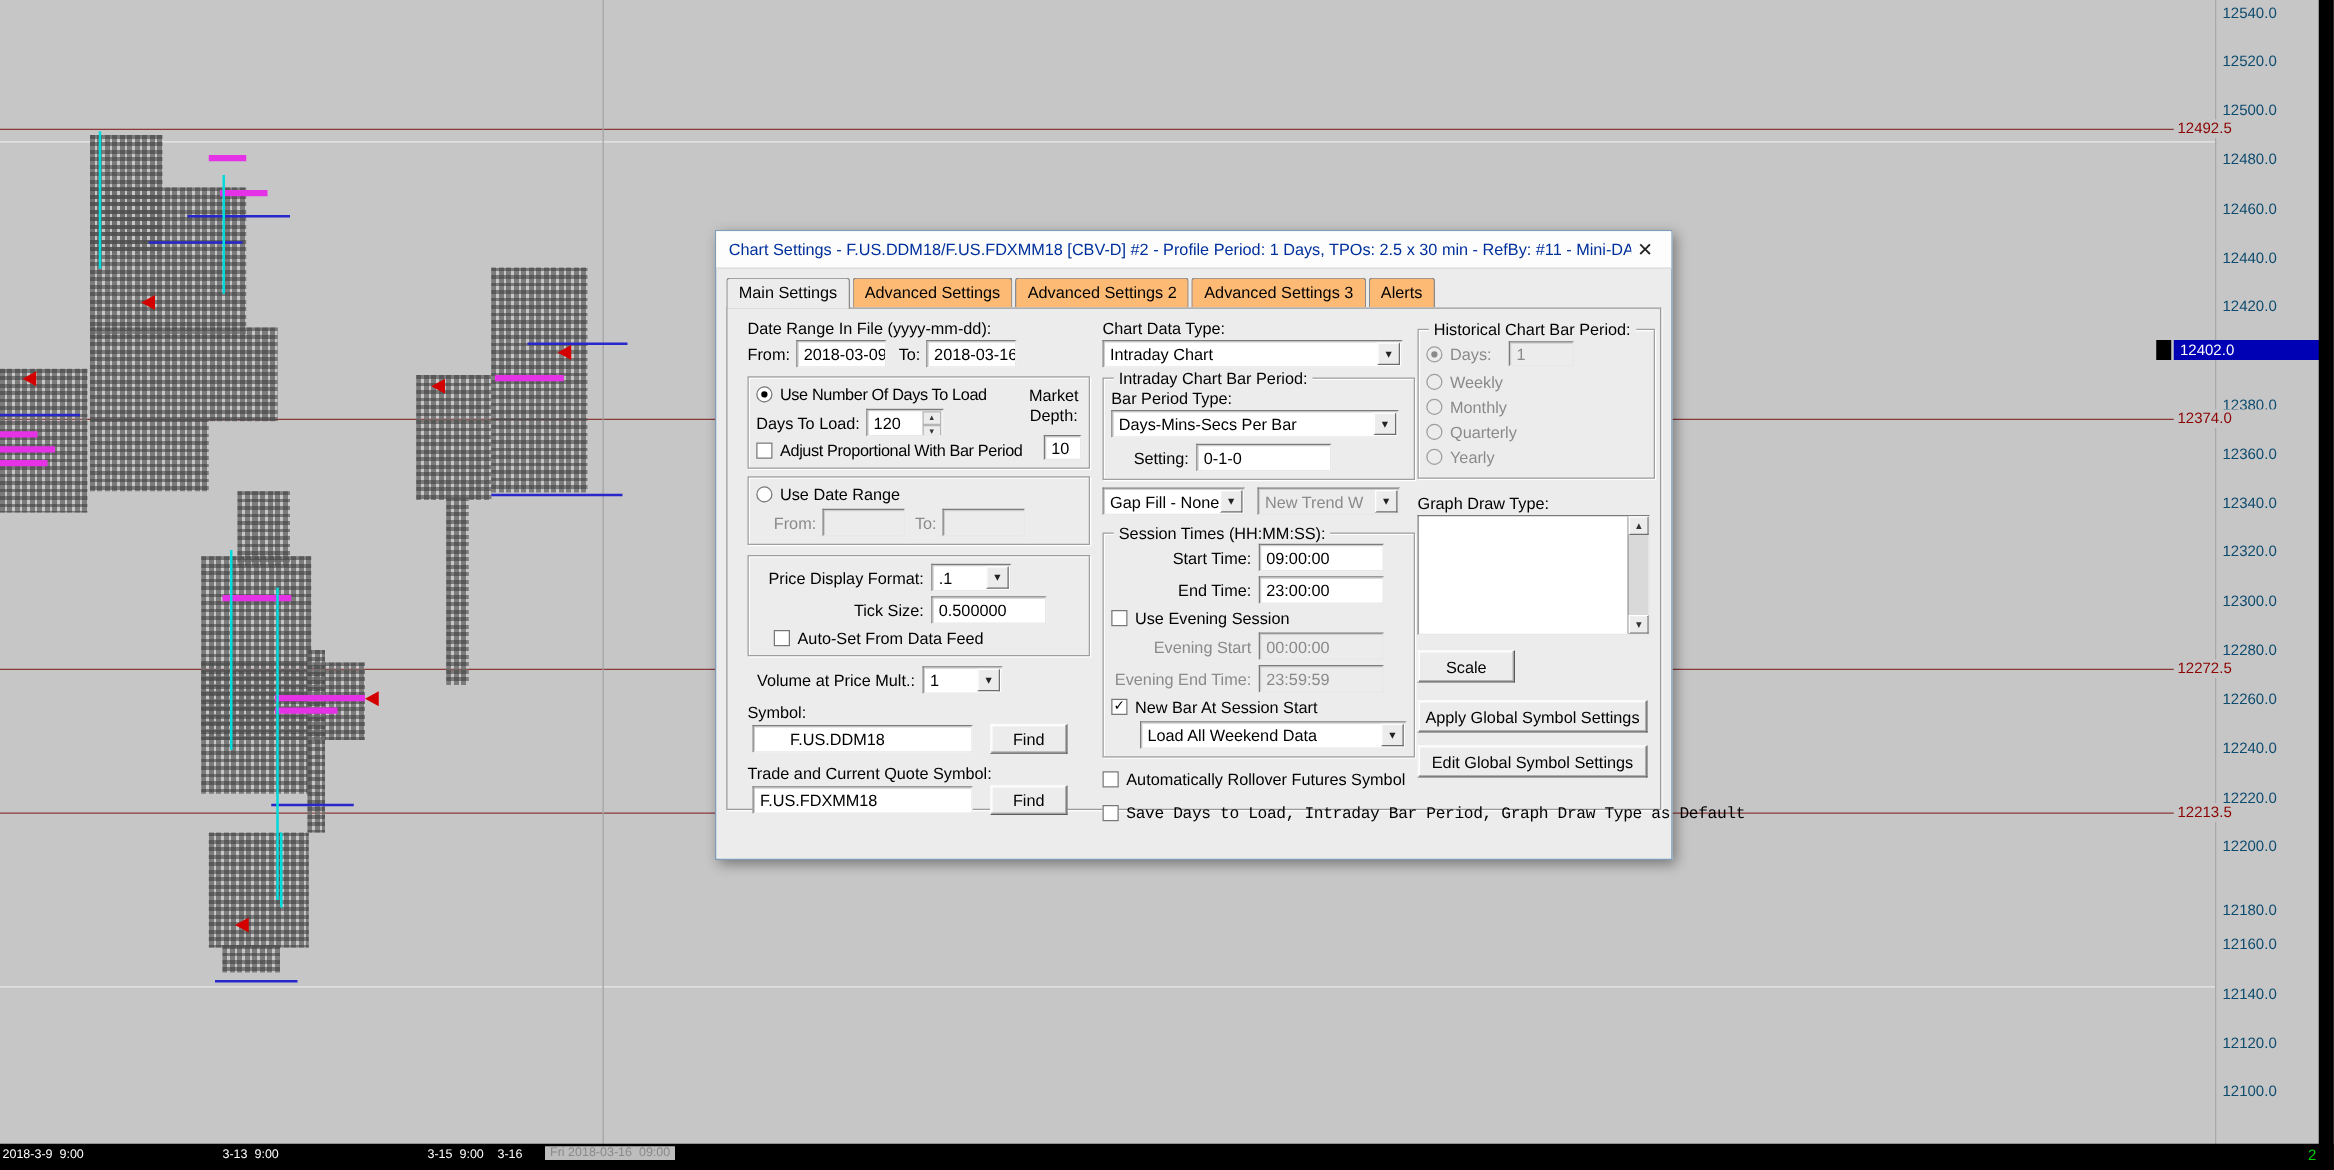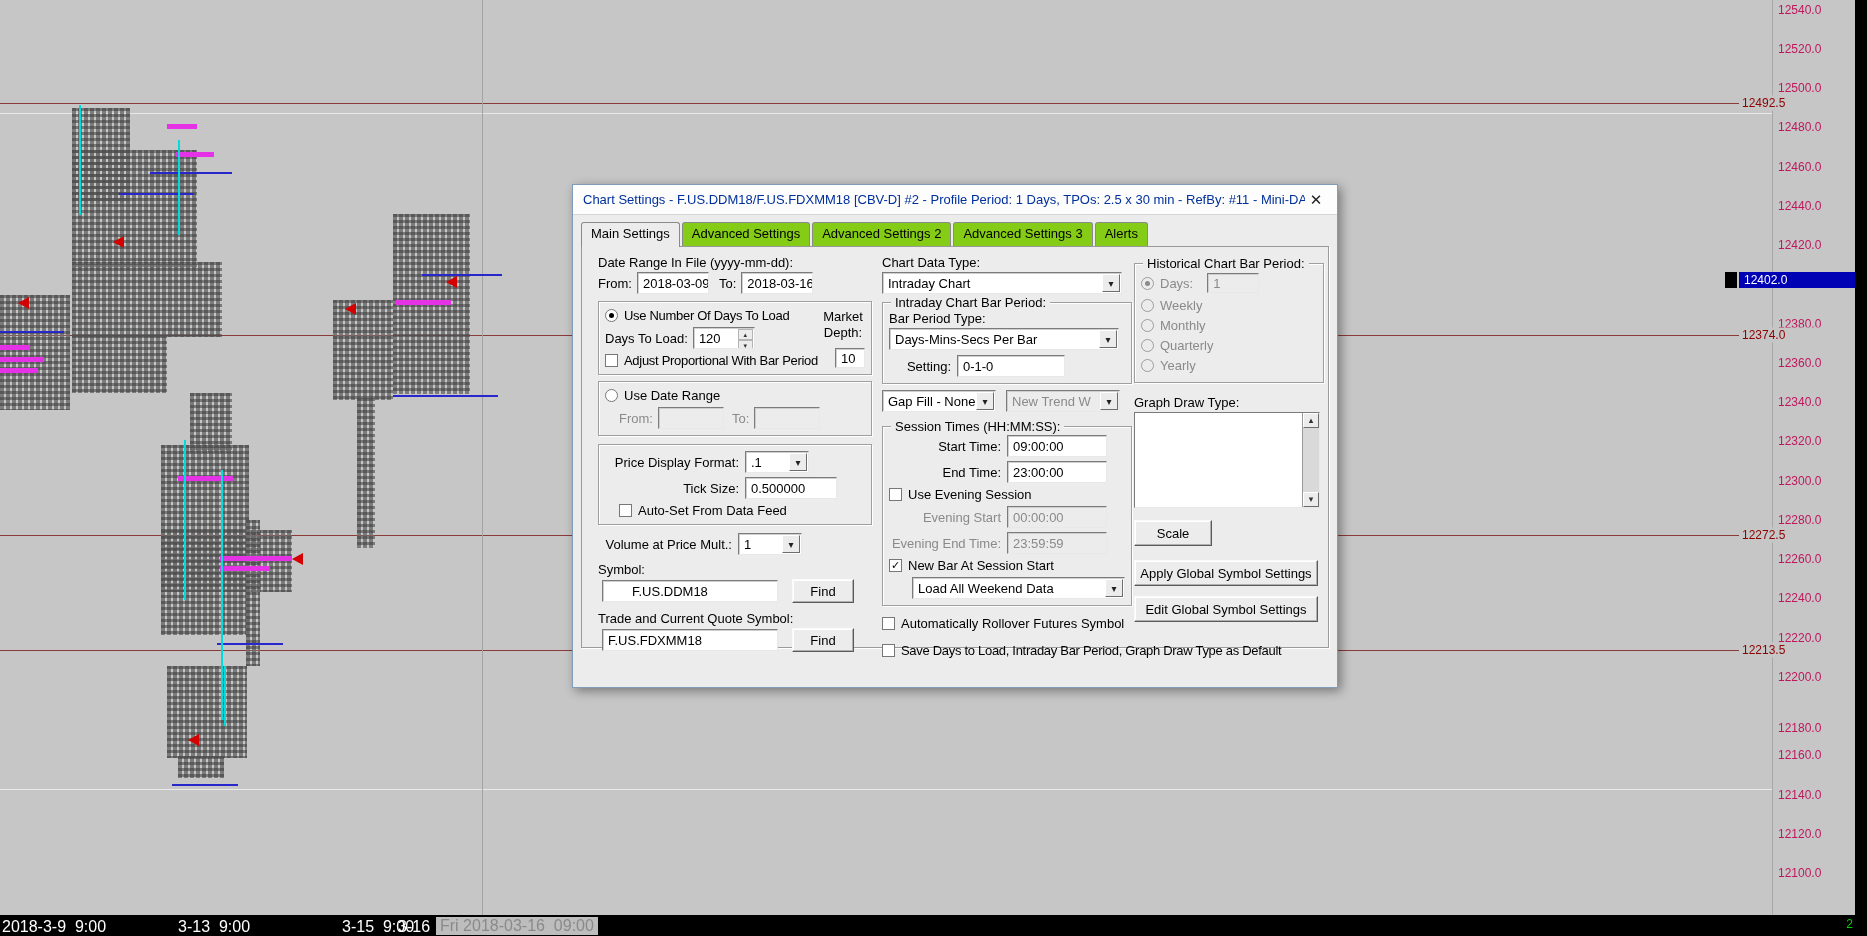--- a/index.html
+++ b/index.html
@@ -19,42 +19,42 @@
   .mrow { position:absolute; height:5px; background:#e632e6; z-index:2; }
   .bseg { position:absolute; height:2px; background:#2727cc; z-index:2; }
   .cvl  { position:absolute; width:2px; background:#00dcdc; z-index:2; }
   .marker { position:absolute; width:0; height:0; z-index:3;
     border-top:6px solid transparent; border-bottom:6px solid transparent;
     border-right:11px solid #d40000; transform:translateY(-6px); }
 
   
   .pscale { position:absolute; left:1772px; top:0; width:83px; height:936px; background:#c6c6c6;
     border-left:1px solid #a8a8a8; z-index:5; }
-  .ptick { position:absolute; left:5px; font-size:12px; color:#be185d; transform:translateY(-50%); white-space:nowrap;text-align:center; }
+  .ptick { position:absolute; left:5px; font-size:12px; color:#0c4a6e; transform:translateY(-50%); white-space:nowrap;text-align:center; }
   .plevel { position:absolute; left:-34px; width:116px; font-size:12px; color:#8b0000; background:#c6c6c6;
     padding-left:3px; transform:translateY(-50%); height:15px; line-height:15px; }
   .plast { position:absolute; left:-34px; width:117px; background:#0000b4; color:#fff; font-size:12px;
     padding-left:5px; transform:translateY(-50%); height:16px; line-height:16px; }
   .plast::before { content:""; position:absolute; left:-14px; top:0; width:12px; height:16px; background:#000; }
   .rightstrip { position:absolute; right:0; top:0; width:12px; height:936px; background:#000; z-index:6; }
 
   
   .timebar { position:absolute; left:0; top:915px; width:1867px; height:21px; background:#000; z-index:7; }
-  .tl { position:absolute; top:3px; font-size:16px; color:#fff; white-space:pre; }
+  .tl { position:absolute; top:3px; font-size:10px; color:#fff; white-space:pre; }
   .tl.cursor { background:#bdbdbd; color:#8a8a8a; padding:0 4px; top:2px; }
   .corner { position:absolute; right:14px; top:917px; color:#00d200; font-size:12px; z-index:8; }
 
   
   .dialog { position:absolute; left:572px; top:184px; width:766px; height:504px; background:#ececec;
     border:1px solid #7f9db9; box-shadow:3px 3px 10px rgba(0,0,0,.4); z-index:10; font-size:13px; }
   .titlebar { height:30px; background:#fdfdfd; border-bottom:1px solid #d6d6d6; display:flex; align-items:center; padding:0 10px; }
   .titlebar .ttl { color:#00309c; font-size:13px; flex:1; white-space:nowrap; overflow:hidden; }
   .closex { width:22px; text-align:center; font-size:15px; color:#222; cursor:pointer; }
   .tabbar { display:flex; padding:7px 8px 0; }
-  .tab { padding:3px 9px 4px; border:1px solid #8a8a8a; border-bottom:none; background:#84cc16;
+  .tab { padding:3px 9px 4px; border:1px solid #8a8a8a; border-bottom:none; background:#fdba74;
     margin-right:2px; border-radius:3px 3px 0 0; font-size:13px; position:relative; }
   .tab.active { background:#ececec; top:0; padding-bottom:6px; margin-bottom:-1px; z-index:2; }
   .tabpage { position:relative; margin:0 8px; border:1px solid #9a9a9a; background:#ececec; height:402px;
     box-shadow:1px 1px 0 #fff; }
   .btnrow { position:absolute; left:16px; bottom:9px; display:flex; gap:13px; }
 
   .col { position:absolute; }
   .lbl { font-size:13px; margin-bottom:2px; white-space:nowrap; }
   .row { display:flex; align-items:center; margin-bottom:4px; white-space:nowrap; }
   .lblr { display:inline-block; text-align:right; margin-right:6px; white-space:nowrap; }
@@ -358,21 +358,21 @@
             <span>Load All Weekend Data</span>
             <span class="ddb">▾</span>
           </span>
         </div>
       </div>
 
       <div class="row" style="margin-top:10px; width:460px;">
         <span class="cb"></span>
         <span>Automatically Rollover Futures Symbol</span>
       </div>
-      <div class="row" style="margin-top:12px; width:470px;">
+      <div class="row" style="margin-top:12px; width:470px;font-family:Liberation Mono, monospace;">
         <span class="cb"></span>
         <span class="tight">Save Days to Load, Intraday Bar Period, Graph Draw Type as Default</span>
       </div>
     </div>
 
     <div class="col" style="left:552px; top:8px; width:190px;">
       <div class="grp" style="margin-top:8px; padding:9px 6px 4px;">
         <div class="grp-cap">Historical Chart Bar Period:</div>
         <div>
             <div class="row dis" style="margin-bottom: 5px;">

